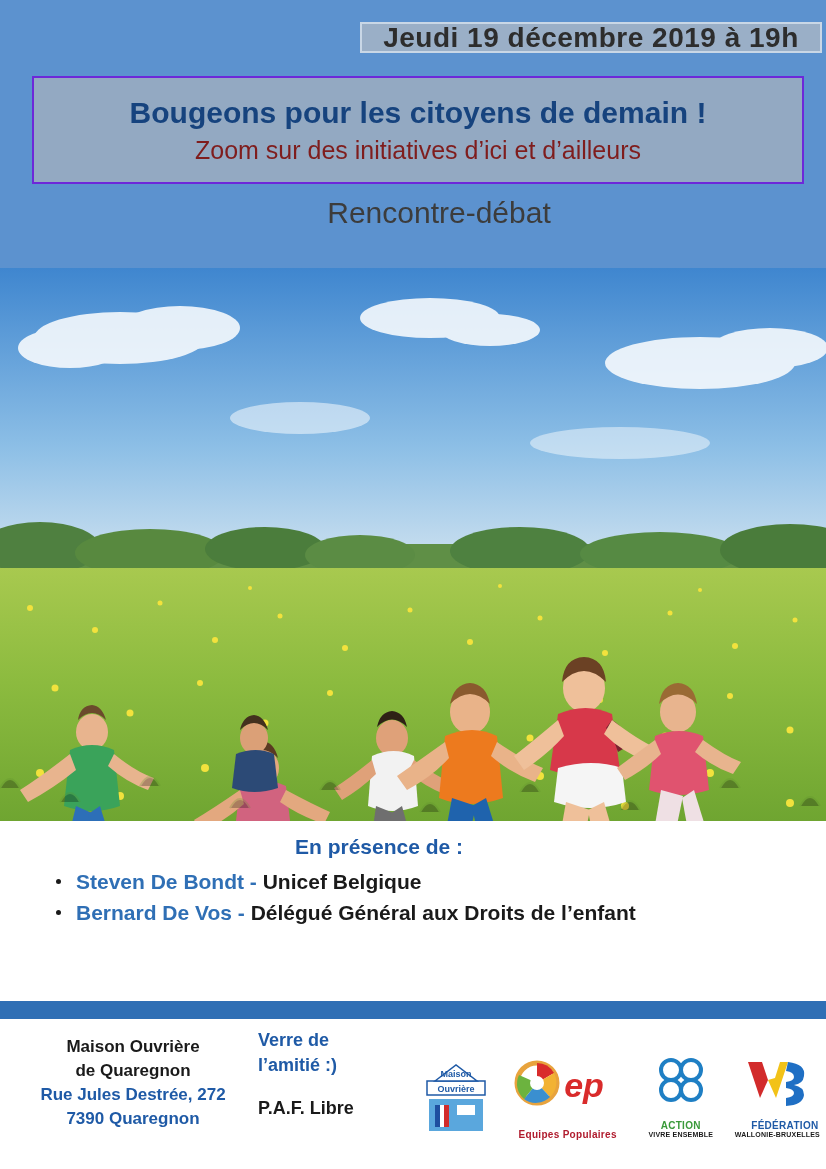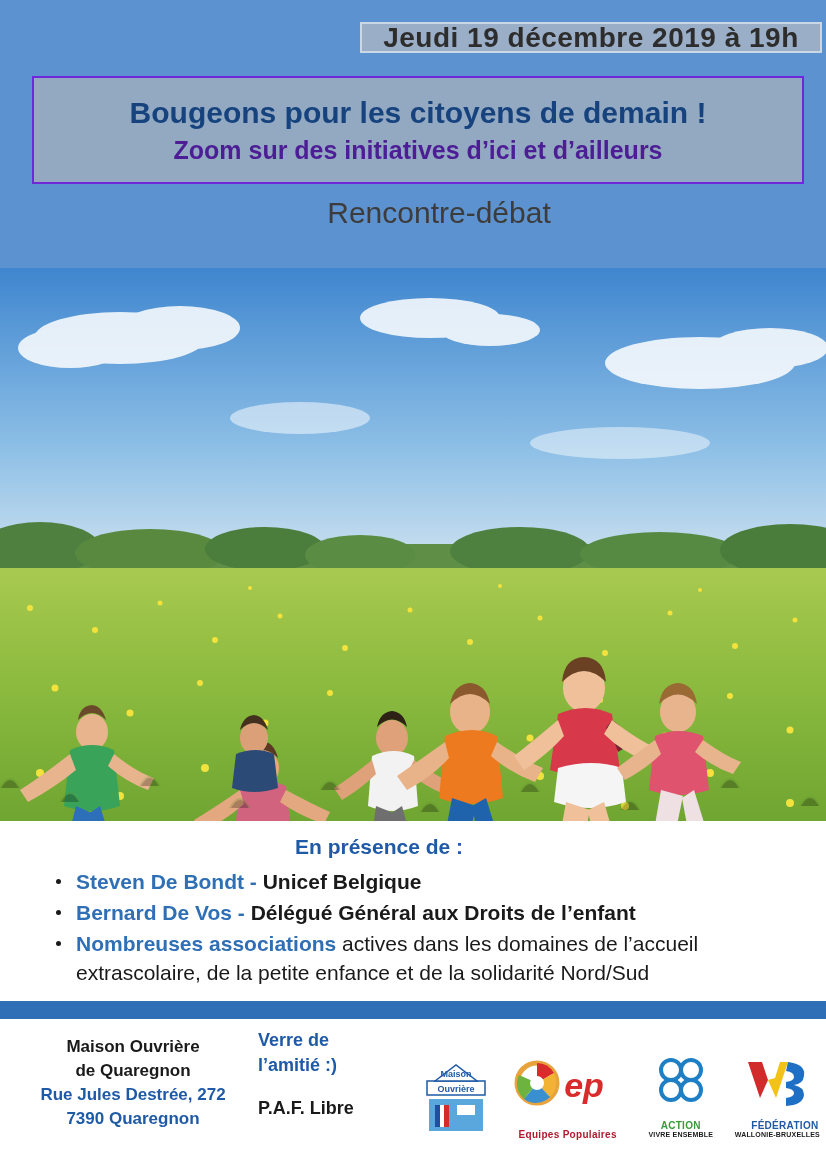--- a/index.html
+++ b/index.html
@@ -69,22 +69,22 @@
   .title-main {
     font-size: 30px;
     font-weight: bold;
     color: #16437e;
     text-align: center;
     margin-bottom: 6px;
     white-space: nowrap;
   }
   .title-sub {
     font-size: 25px;
-    font-weight: bold;
-    color: #4c1d95;
+    font-weight: normal;
+    color: #7f1d1d;
     text-align: center;
     white-space: nowrap;
   }
   .kicker {
     position: absolute;
     top: 196px;
     left: 0;
     width: 826px;
     text-align: center;
     font-size: 30px;
@@ -443,23 +443,20 @@
 
   <div class="speakers">
     <div class="speakers-heading">En présence de :</div>
     <ul class="speaker-list">
       <li>
         <span class="name">Steven De Bondt</span><span class="name"> - </span><span class="role">Unicef Belgique</span>
       </li>
       <li>
         <span class="name">Bernard De Vos</span><span class="name"> - </span><span class="role">Délégué Général aux Droits de l’enfant</span>
       </li>
-      <li>
-        <span class="name">Nombreuses associations</span><span class="role-normal"> </span><span class="role-normal">actives dans les domaines de l’accueil extrascolaire, de la petite enfance et de la solidarité Nord/Sud</span>
-      </li>
     </ul>
   </div>
 
   <div class="divider"></div>
 
   <div class="footer">
     <div class="venue">
       <div class="l1">Maison Ouvrière</div>
       <div class="l2">de Quaregnon</div>
       <div class="l3">Rue Jules Destrée, 272</div>

